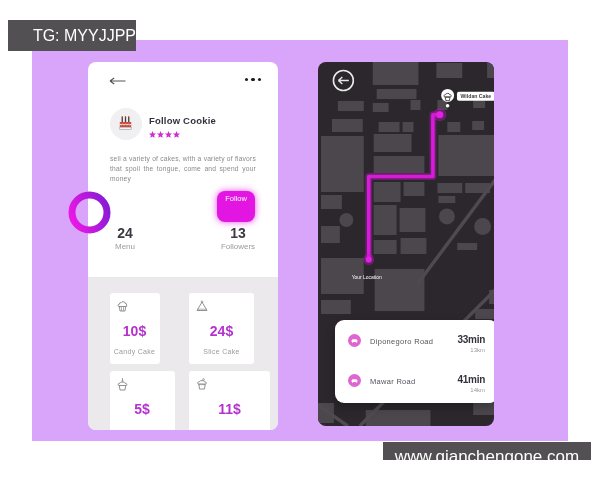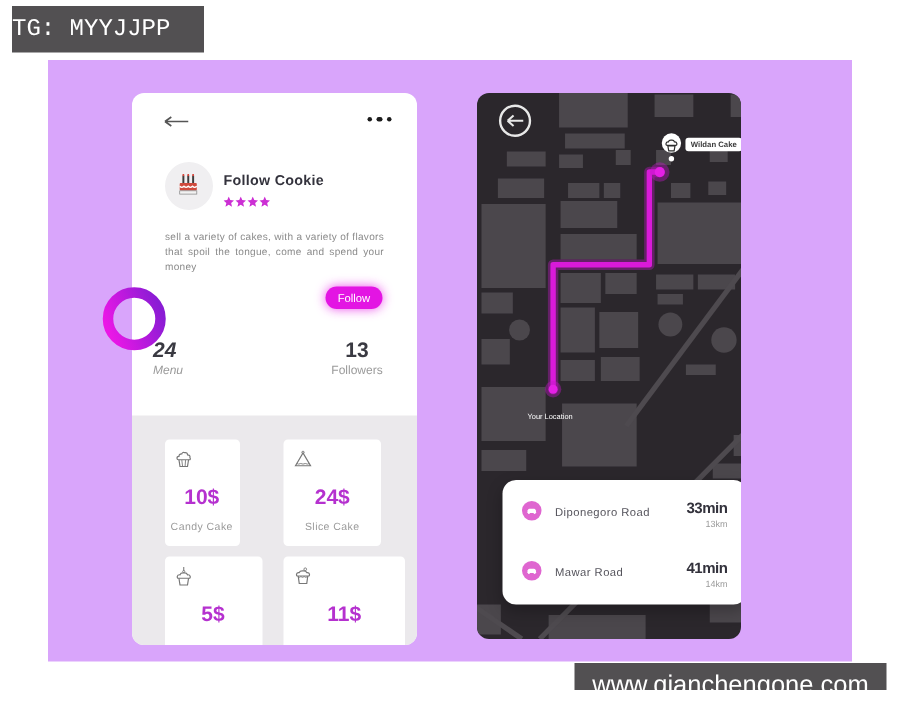--- a/index.html
+++ b/index.html
@@ -4,21 +4,21 @@
 <style>
   html,body{margin:0;padding:0;}
   body{width:600px;height:480px;position:relative;background:#ffffff;font-family:"Liberation Sans",sans-serif;overflow:hidden;}
   .abs{position:absolute;}
 </style>
 </head>
 <body>
 
 <div class="abs" style="left:32px;top:40px;width:536px;height:401px;background:#d9a5fb;"></div>
 
-<div class="abs" style="left:8px;top:4px;width:128px;height:31px;background:#525052;color:#fff;font-size:16px;line-height:31px;text-align:left;font-family:Liberation Mono, monospace;">TG: MYYJJPP</div>
+<div class="abs" style="left:8px;top:20px;width:128px;height:31px;background:#525052;color:#fff;font-size:16px;line-height:31px;text-align:right;">TG: MYYJJPP</div>
 
 <div class="abs" style="left:383px;top:442px;width:208px;height:18px;background:#525052;color:#fff;font-size:17px;line-height:29px;text-align:center;">www.qianchengone.com</div>
 
 <svg class="abs" style="left:65px;top:188px;z-index:30;" width="49" height="49" viewBox="0 0 49 49">
   <defs>
     <linearGradient id="ringg" x1="0" y1="0.7" x2="1" y2="0.3">
       <stop offset="0" stop-color="#ea17e6"></stop>
       <stop offset="1" stop-color="#8a1cd4"></stop>
     </linearGradient>
   </defs>
@@ -61,23 +61,23 @@
       <path d="M27.5 0 L28.5 2.4 L31 2.6 L29.1 4.3 L29.7 6.8 L27.5 5.5 L25.3 6.8 L25.9 4.3 L24 2.6 L26.5 2.4 Z"></path>
     </g>
   </svg>
 
   <div class="abs" style="left:22px;top:92px;width:146px;font-size:6.7px;line-height:10px;color:#8a8a8a;letter-spacing:0.2px;">
     <div style="text-align:justify;text-align-last:justify;">sell a variety of cakes, with a variety of flavors</div>
     <div style="text-align:justify;text-align-last:justify;">that spoil the tongue, come and spend your</div>
     <div>money</div>
   </div>
 
-  <div class="abs" style="left:129px;top:129px;width:38px;height:15px;border-radius:8px;background:#e315e3;box-shadow:0 0 7px rgba(230,20,230,0.75);color:#fff;font-size:7.5px;line-height:15px;text-align:center;">Follow</div>
-
-  <div class="abs" style="left:14px;top:163px;width:46px;font-style:italic;">
+  <div class="abs" style="left:129px;top:129px;width:38px;height:31px;border-radius:8px;background:#e315e3;box-shadow:0 0 7px rgba(230,20,230,0.75);color:#fff;font-size:7.5px;line-height:15px;text-align:center;">Follow</div>
+
+  <div class="abs" style="left:14px;top:163px;width:46px;text-align:center;">
     <div style="font-size:14px;font-weight:bold;color:#3a3a42;">24</div>
     <div style="font-size:8px;color:#9a9a9a;margin-top:1px;">Menu</div>
   </div>
 
 
   <div class="abs" style="left:127px;top:163px;width:46px;text-align:center;">
     <div style="font-size:14px;font-weight:bold;color:#3a3a42;">13</div>
     <div style="font-size:8px;color:#9a9a9a;margin-top:1px;">Followers</div>
   </div>
 

